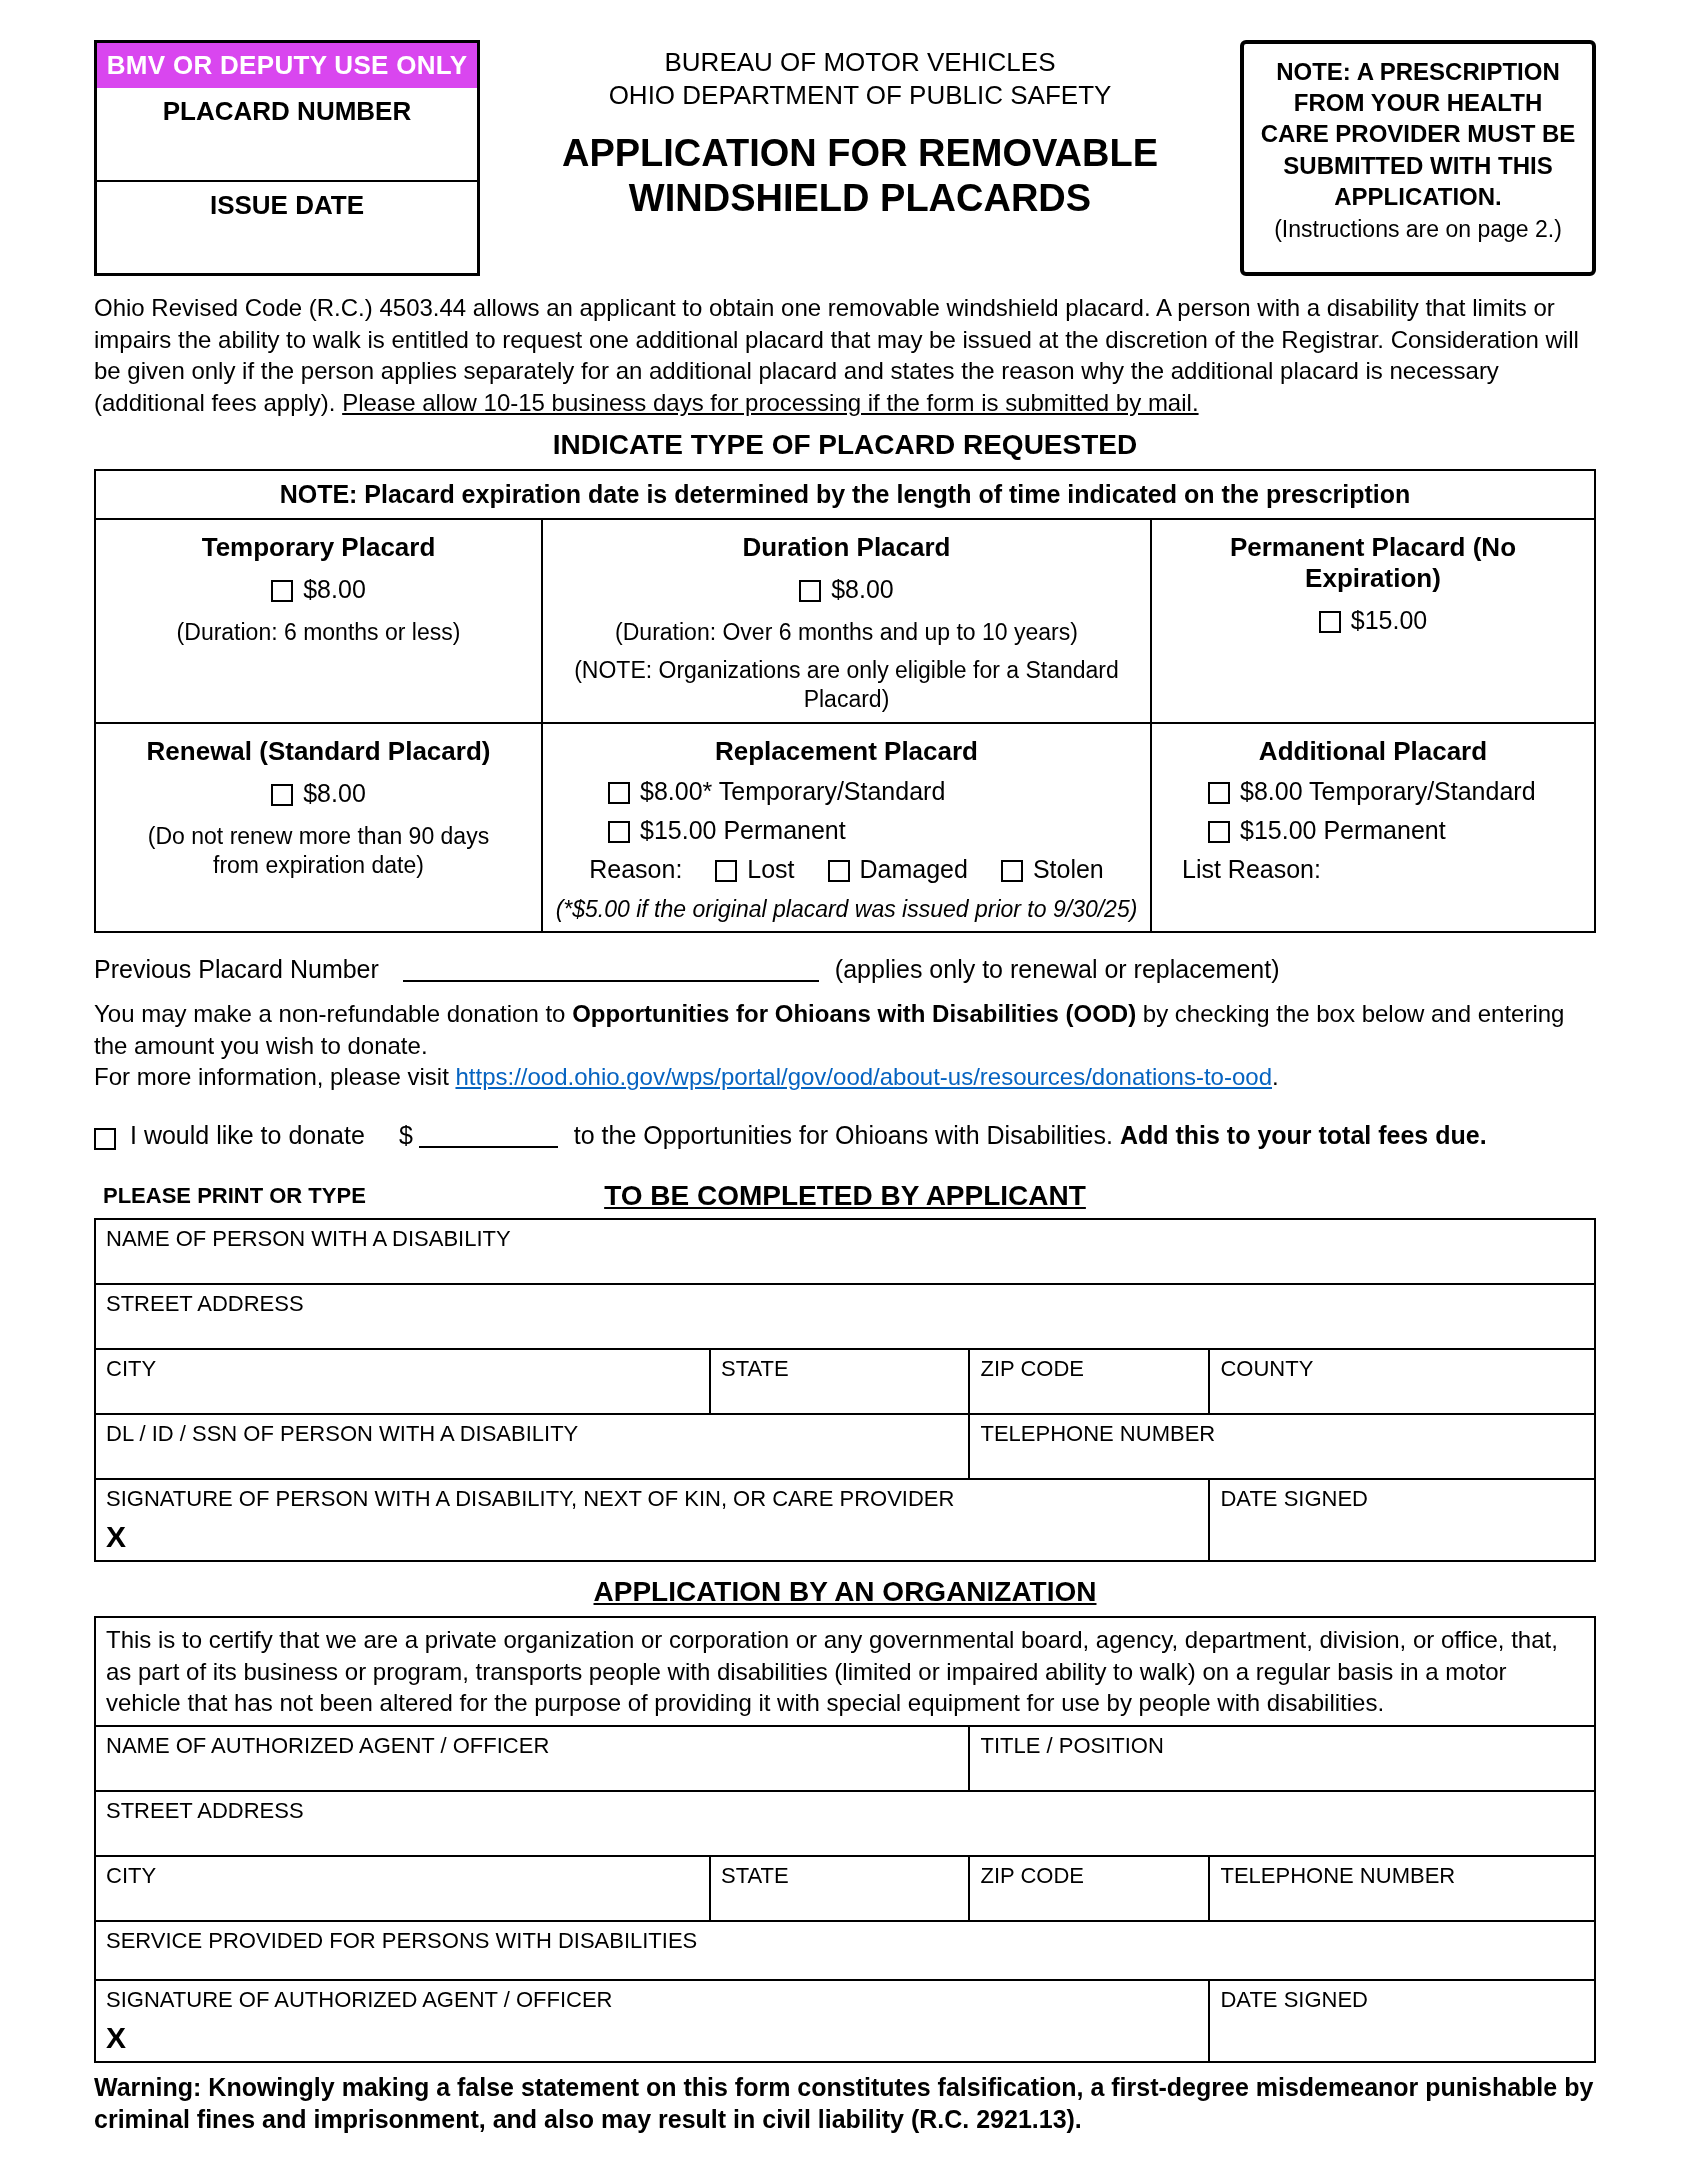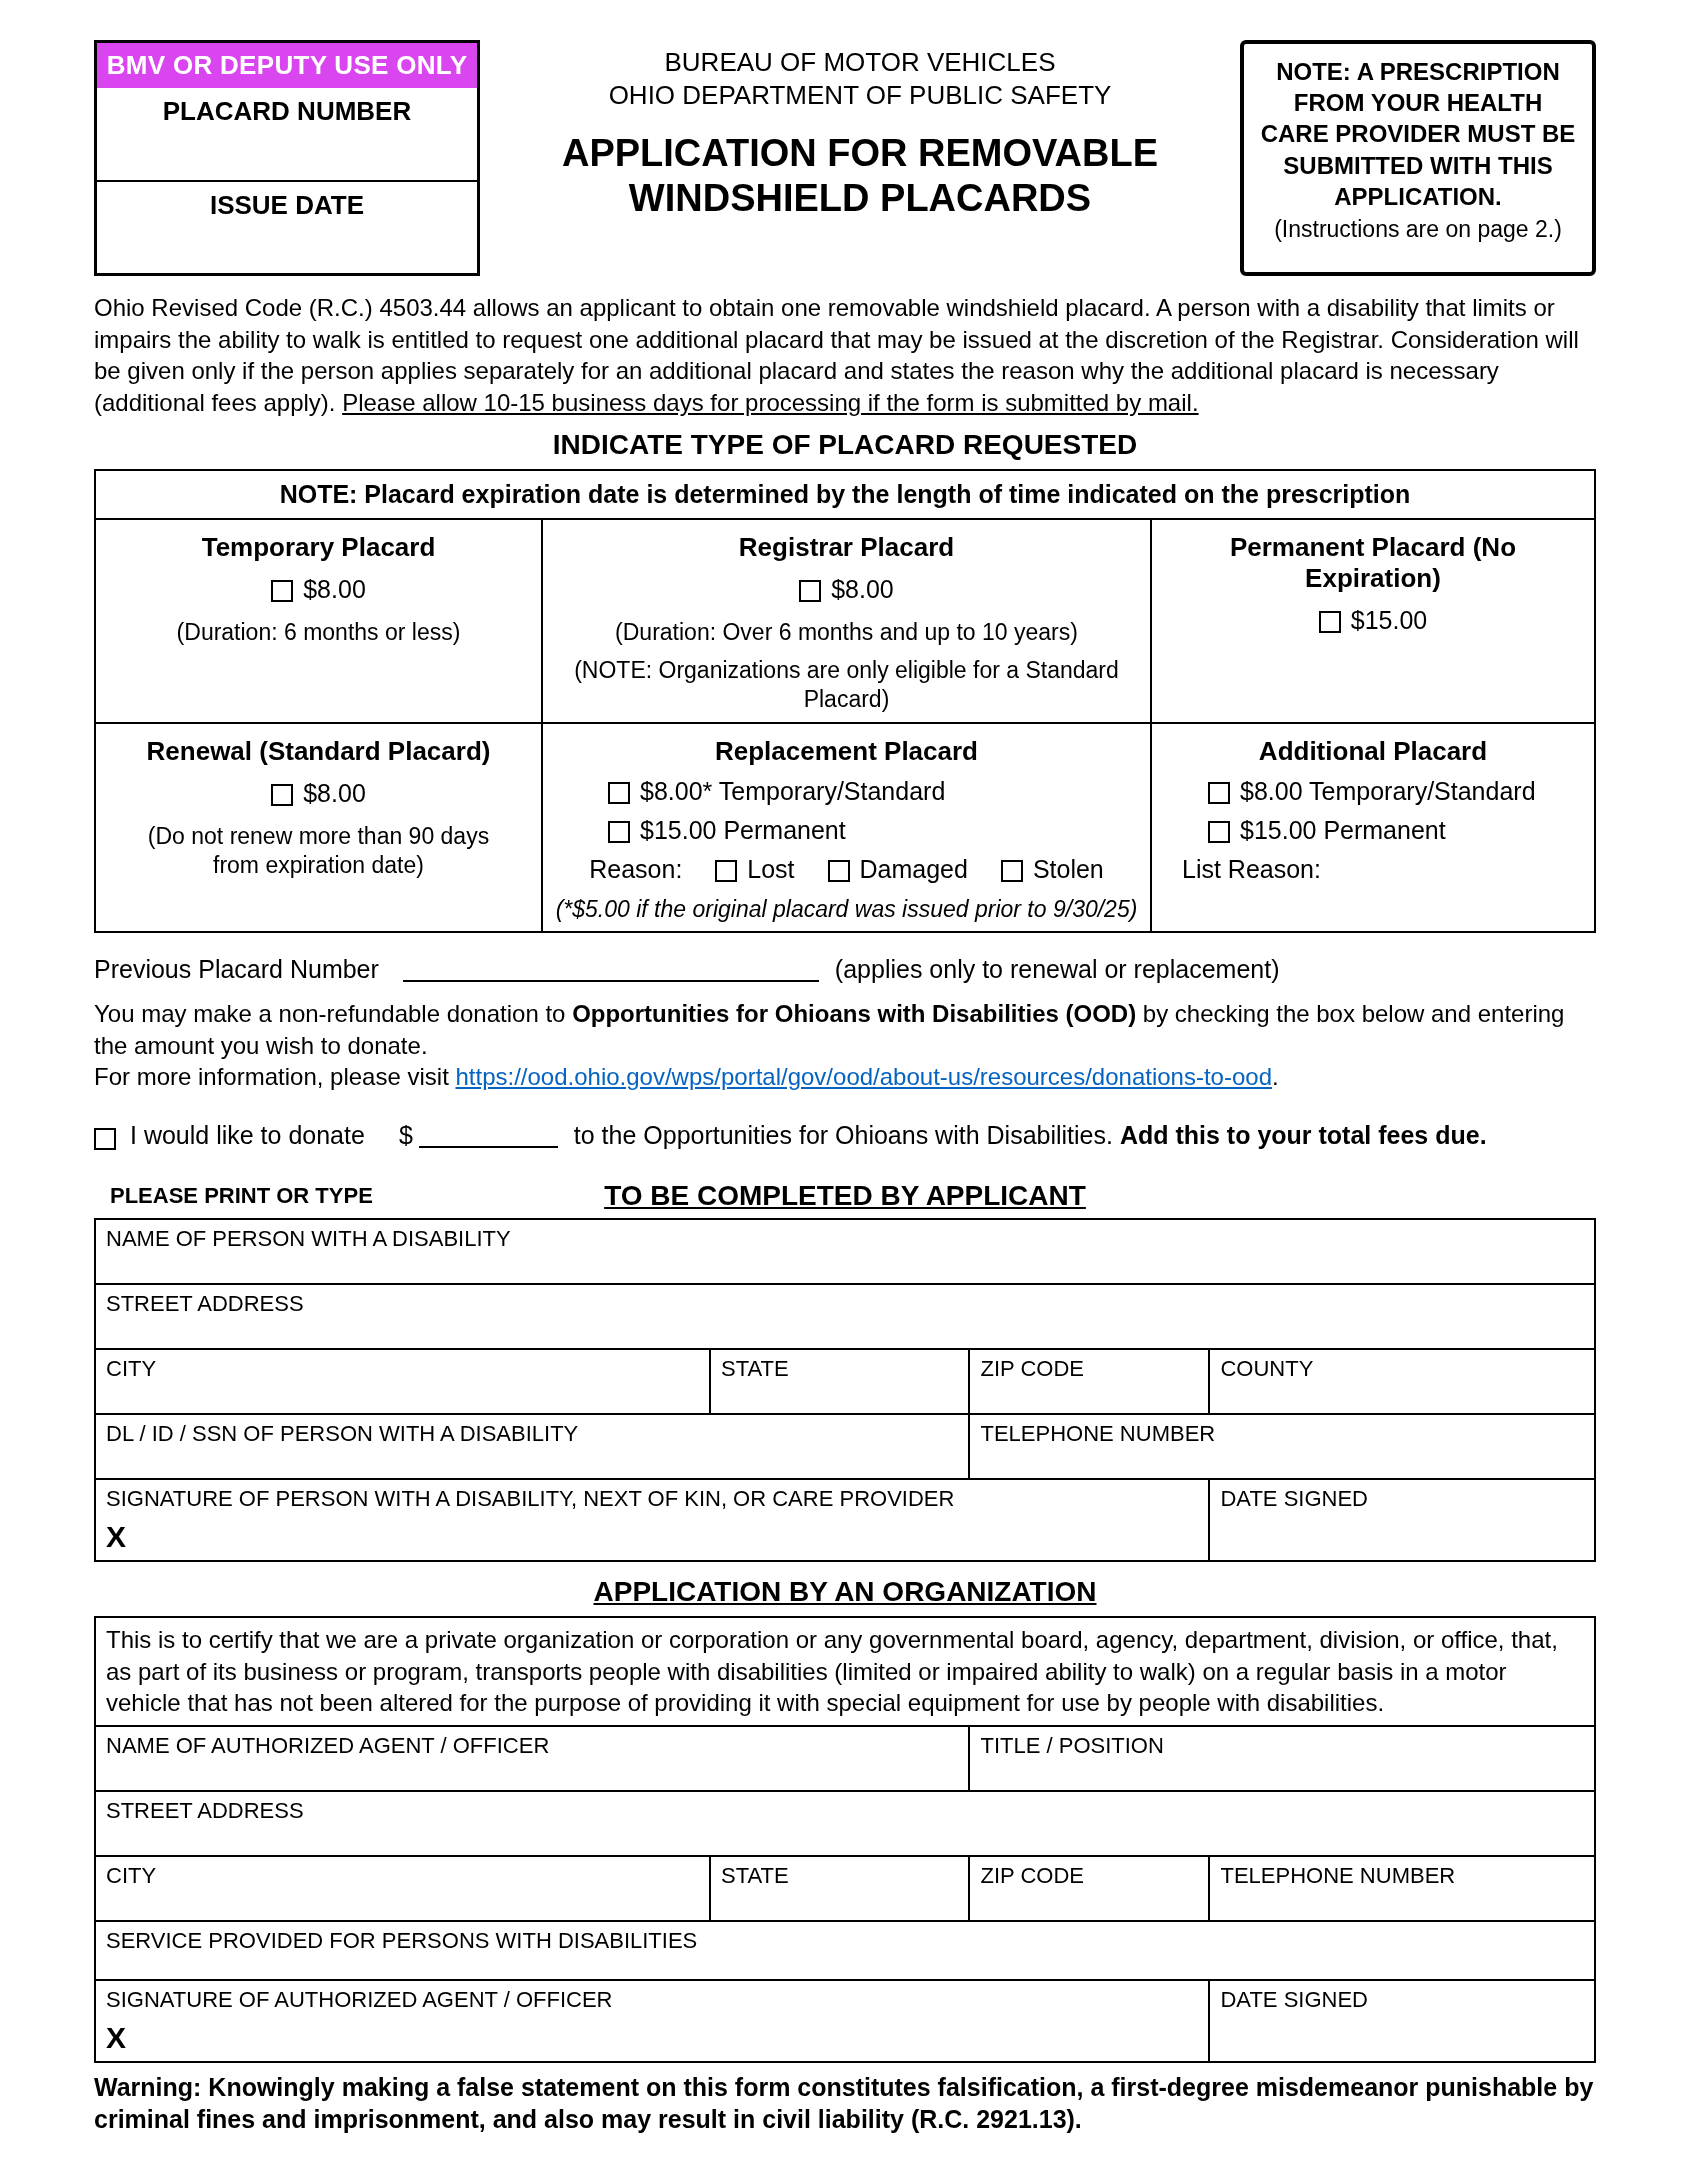--- a/index.html
+++ b/index.html
@@ -53,21 +53,21 @@
   .don-par { margin-top:14px; font-size:24px; line-height:1.32; }
   .b { font-weight:bold; }
   .link { color:#0563c1; text-decoration:underline; cursor:pointer; }
   .donate-line { margin-top:28px; font-size:25px; display:flex; align-items:flex-end; }
   .donate-line .cb { margin-right:14px; vertical-align:-3px; }
   .money-blank { display:inline-block; width:139px; border-bottom:2px solid #000; height:26px; margin:0 16px 2px 6px; }
   .dollar { margin-left:34px; }
 
   
   .sec-line { position:relative; text-align:center; margin-top:30px; margin-bottom:6px; }
-  .print-label { position:absolute; left:16px; bottom:3px; font-weight:bold; font-size:22px; }
+  .print-label { position:absolute; left:9px; bottom:3px; font-weight:bold; font-size:22px; }
   .sec-title { font-weight:bold; font-size:28px; text-decoration:underline; }
 
   
   .ftable { table-layout:fixed; }
   .ftable td { border:2px solid #000; vertical-align:top; padding:6px 10px; }
   .flabel { font-size:22px; }
   td.f { height:65px; }
   td.sig { height:81px; }
   .xmark { font-weight:bold; font-size:30px; margin-top:8px; }
   .certify { text-align:left; font-size:24px; line-height:1.32; padding:8px 10px; }
@@ -117,21 +117,21 @@
     </tr>
     <tr>
       <td style="width:29.8%;">
         <div class="cell-title">Temporary Placard</div>
         <div class="fee-line">
           <span class="cb"></span><span>$8.00</span>
         </div>
         <div class="small bot-note">(Duration: 6 months or less)</div>
       </td>
       <td style="width:40.6%;">
-        <div class="cell-title">Registrar Placard</div>
+        <div class="cell-title">Duration Placard</div>
         <div class="fee-line">
           <span class="cb"></span><span>$8.00</span>
         </div>
         <div class="small bot-note">(Duration: Over 6 months and up to 10 years)</div>
         <div class="small" style="margin-top:10px;">(NOTE: Organizations are only eligible for a Standard Placard)</div>
       </td>
       <td style="width:29.6%;">
         <div class="cell-title">Permanent Placard (No Expiration)</div>
         <div class="fee-line">
           <span class="cb"></span><span>$15.00</span>

